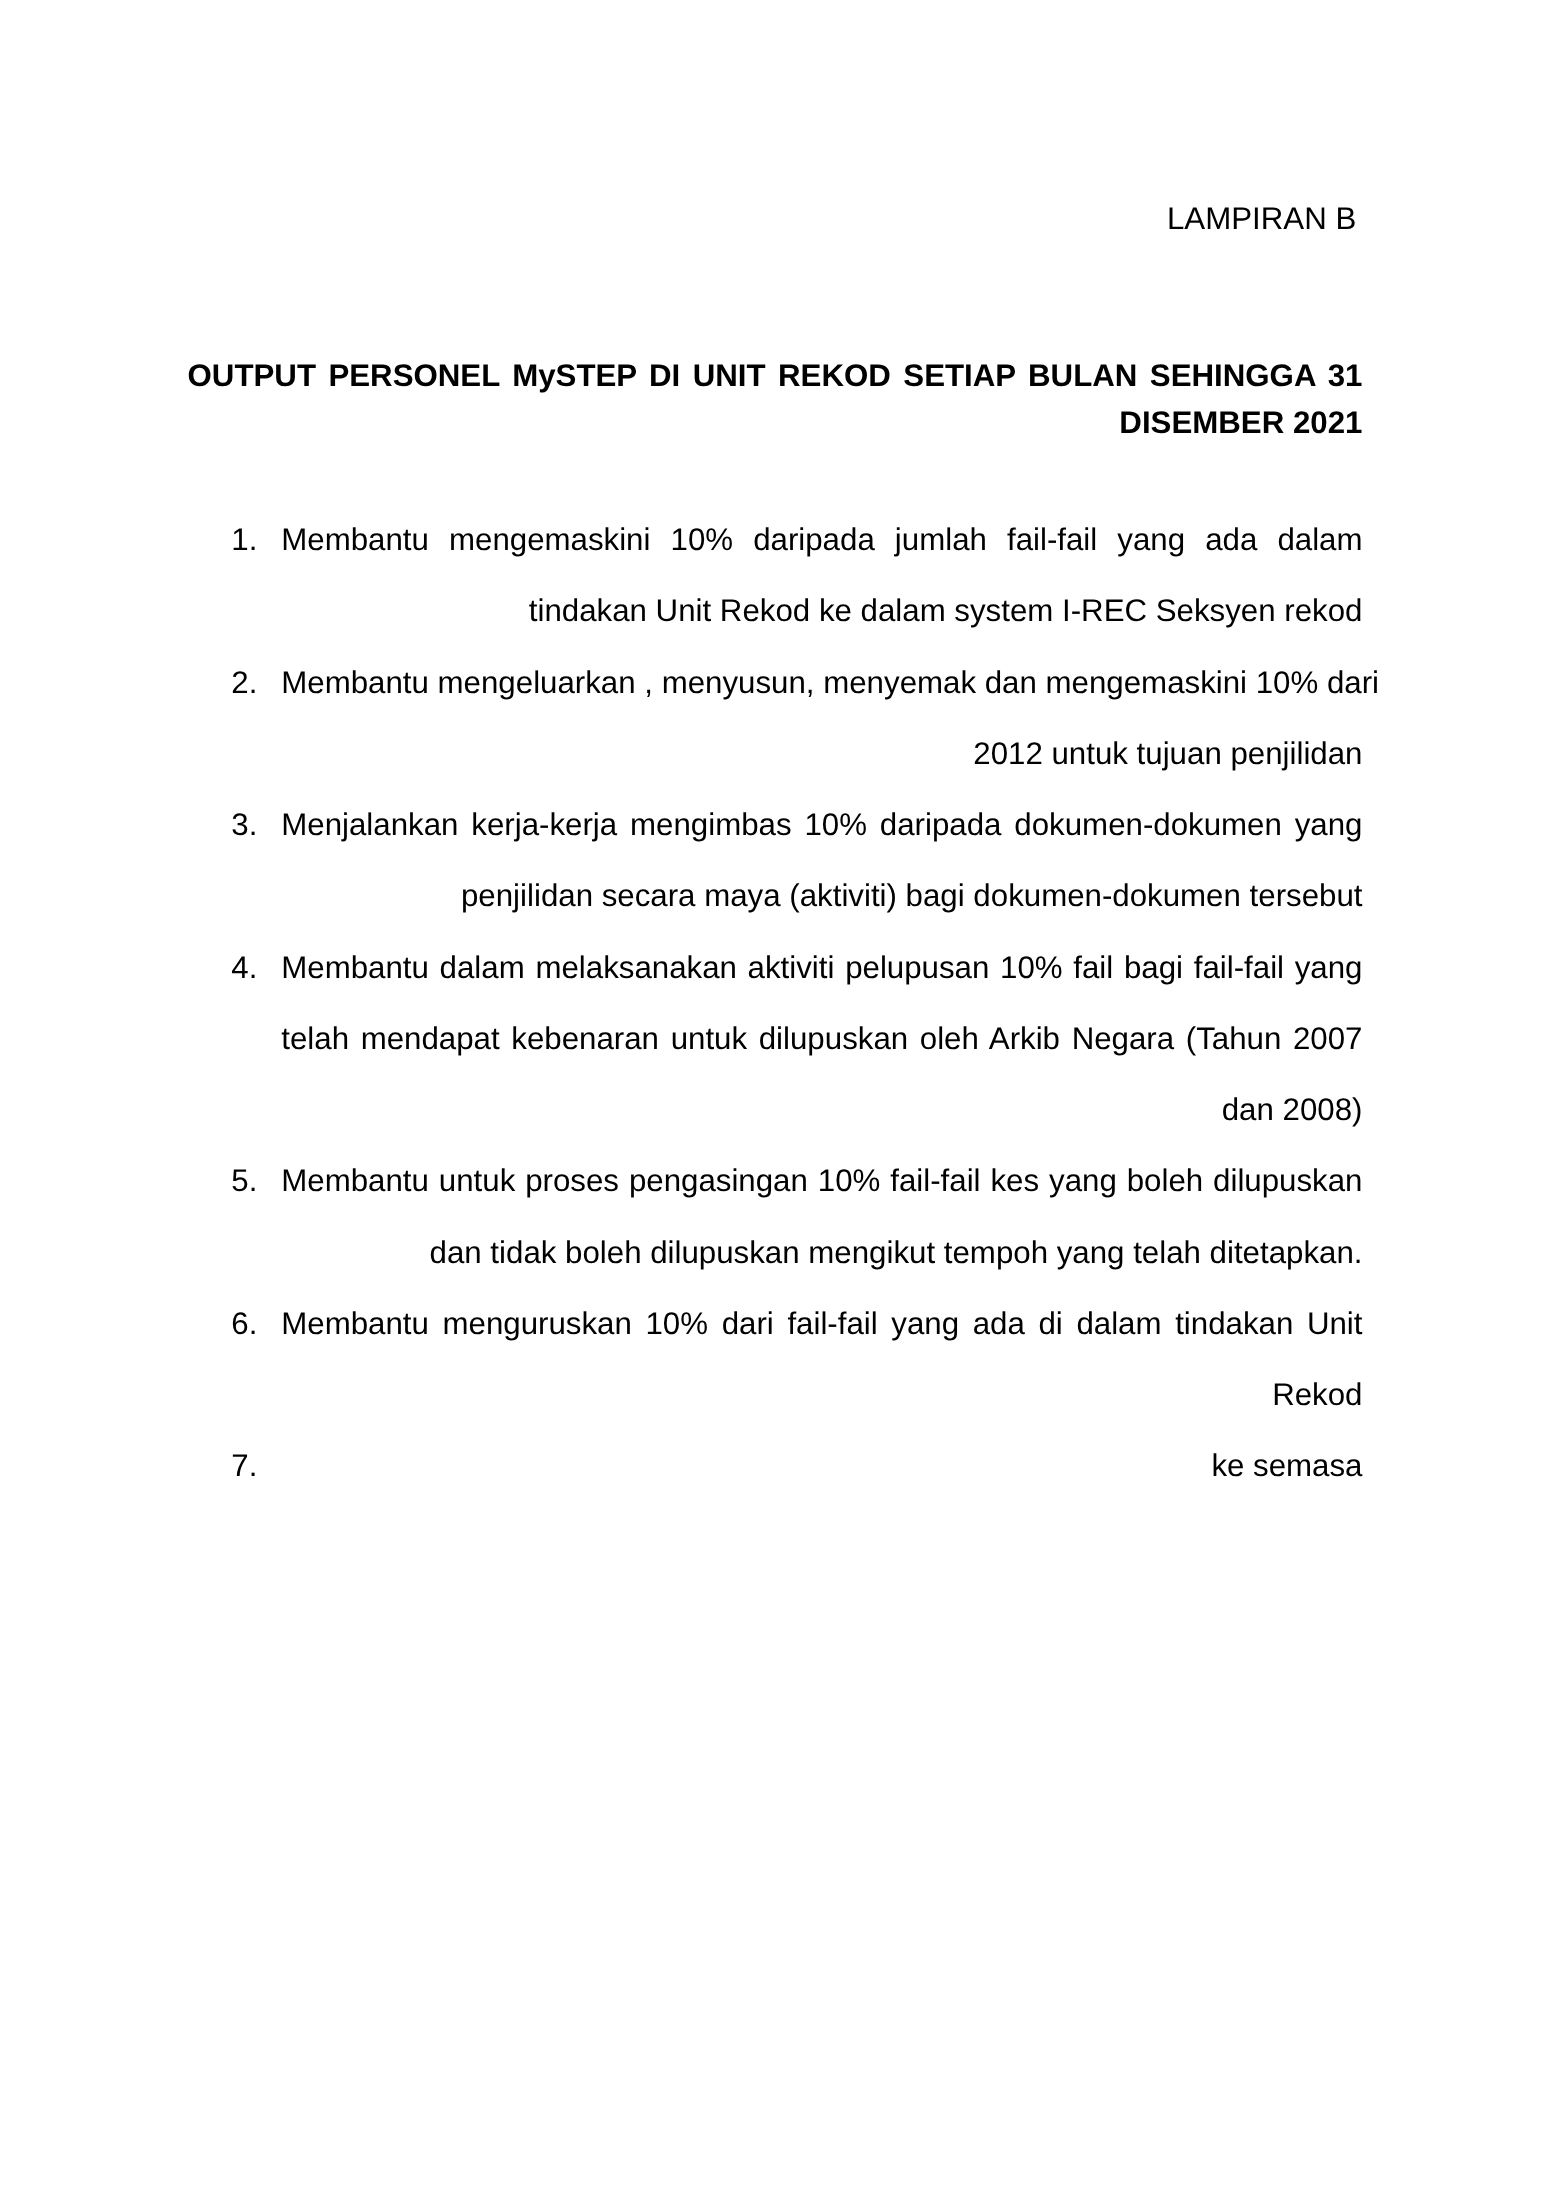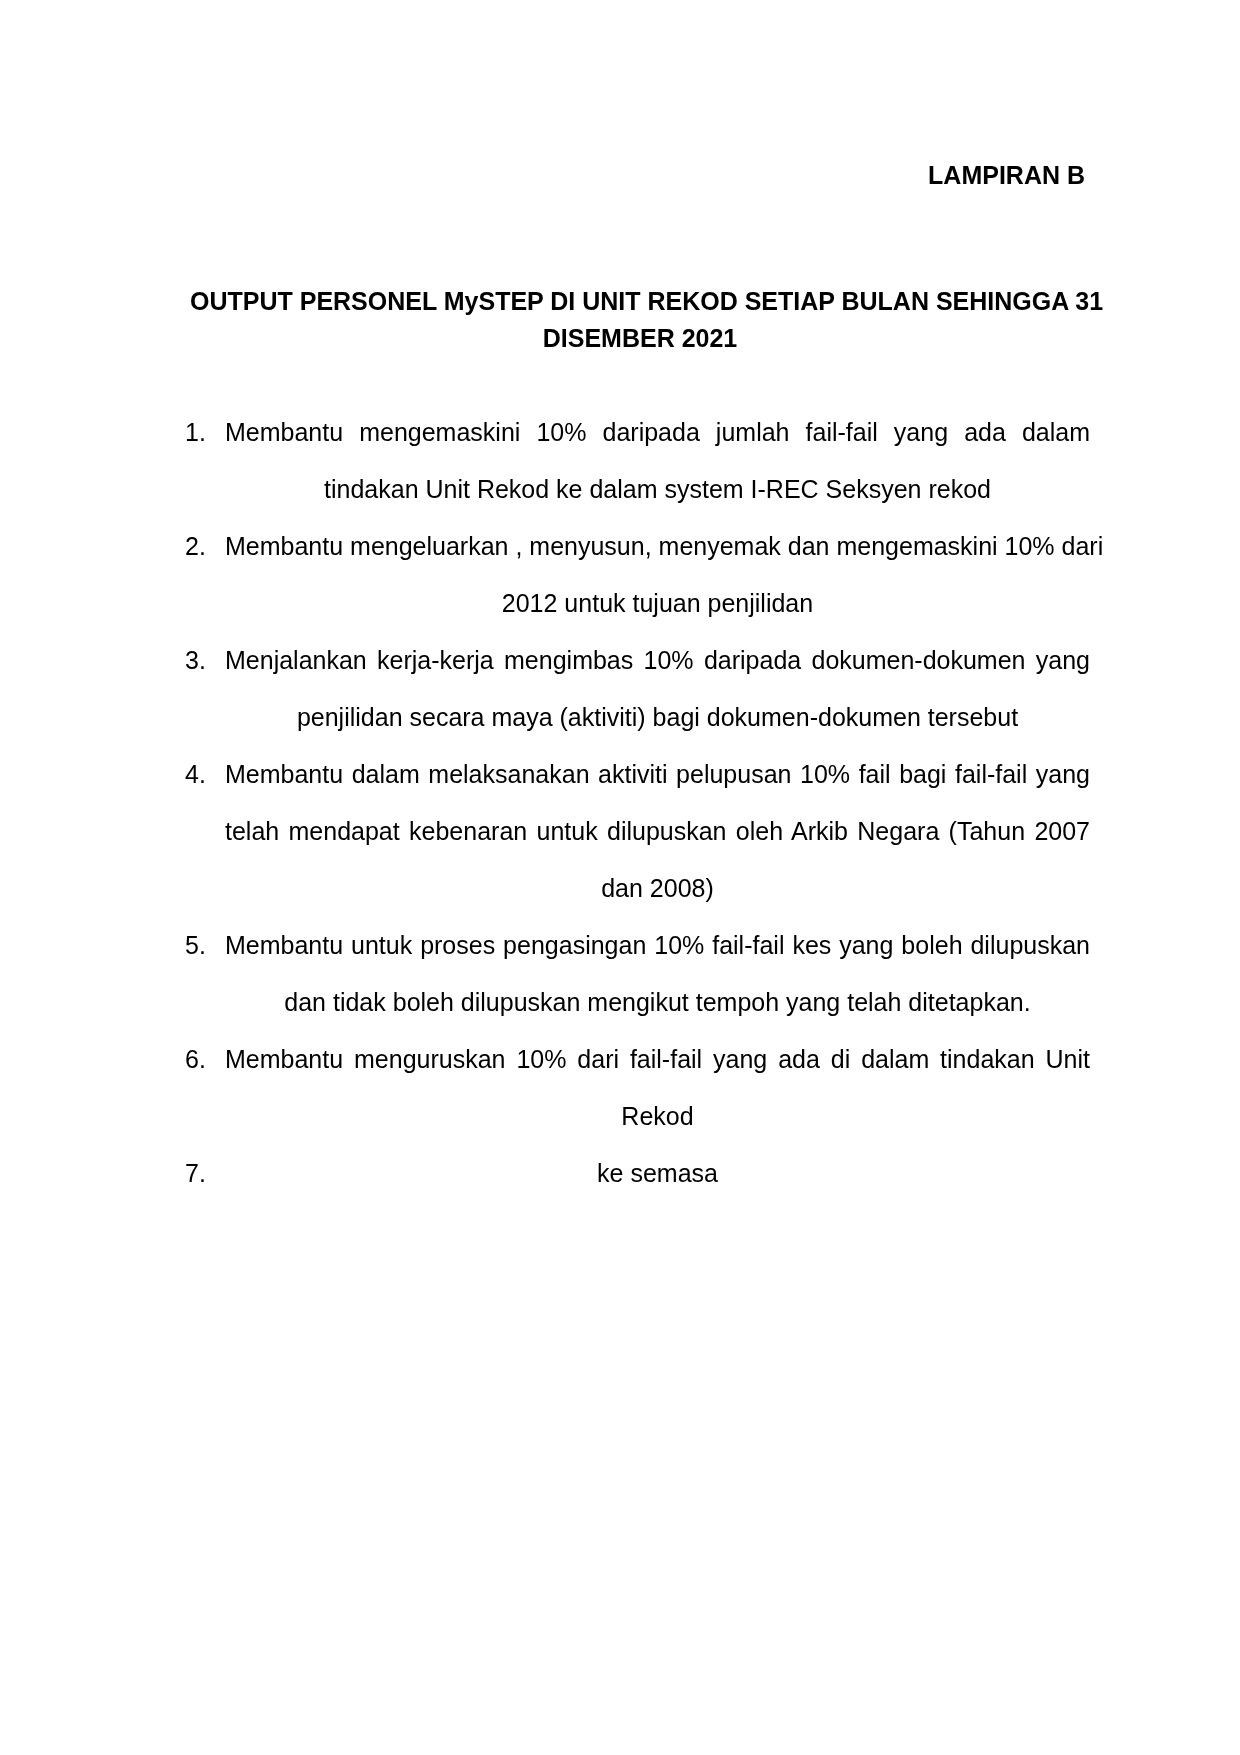--- a/index.html
+++ b/index.html
@@ -13,37 +13,36 @@
     height: 1755px;
     box-sizing: border-box;
     padding: 160px 150px 0 150px;
     background: #ffffff;
     color: #000000;
     font-family: "Liberation Sans", sans-serif;
     font-size: 25px;
     overflow: hidden;
   }
   .appendix {
-    font-weight: bold;
+    font-weight: normal;
     text-align: right;
     line-height: 30px;
     padding-right: 5px;
   }
   .title {
     margin-top: 93px;
     font-weight: bold;
   }
   .title .line {
     line-height: 37px;
-    margin-left: 40px;
   }
   .line {
     line-height: 57px;
     white-space: nowrap;
-    text-align: center;
+    text-align: right;
   }
   .line.just {
     text-align: justify;
     text-align-last: justify;
   }
   .task-list {
     margin-top: 47px;
   }
   .list-item {
     position: relative;

